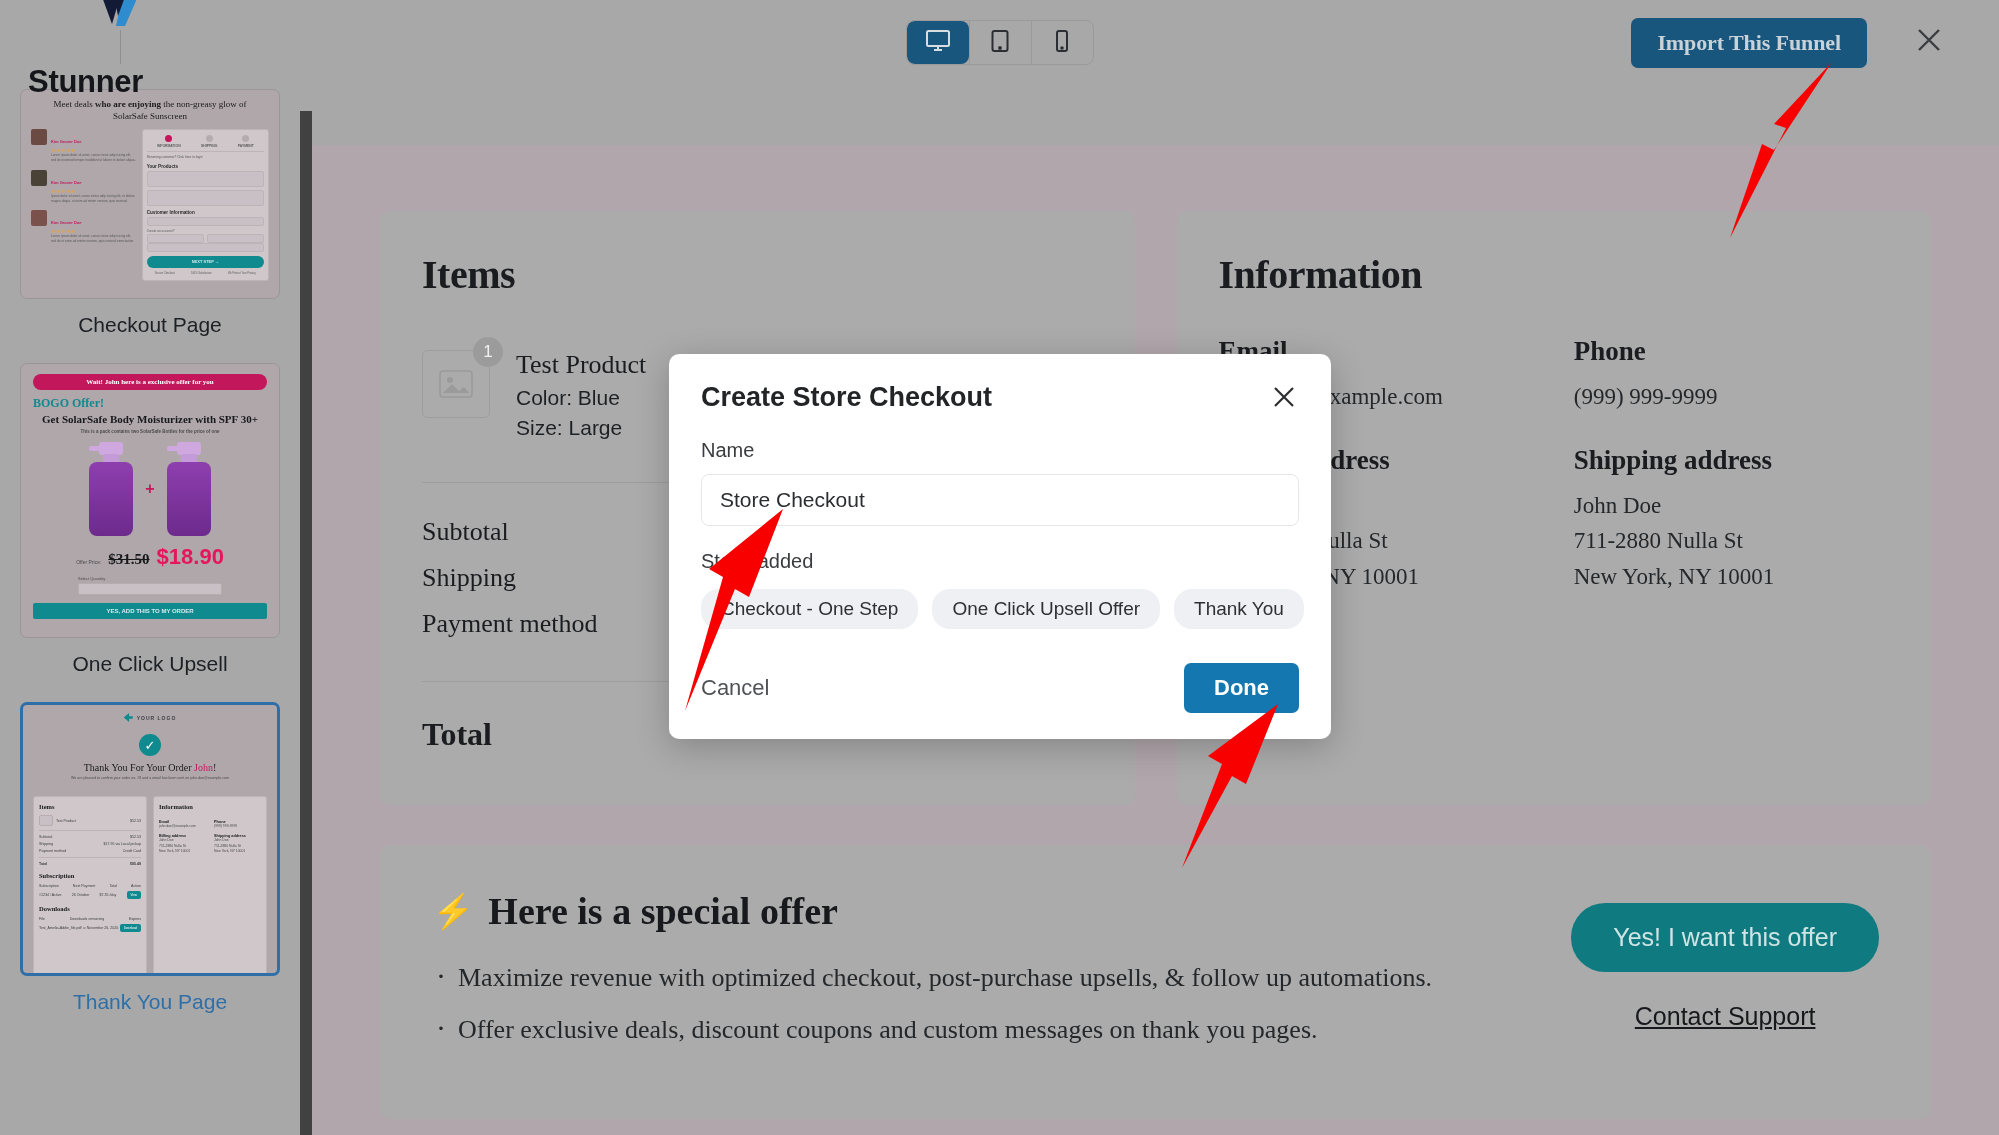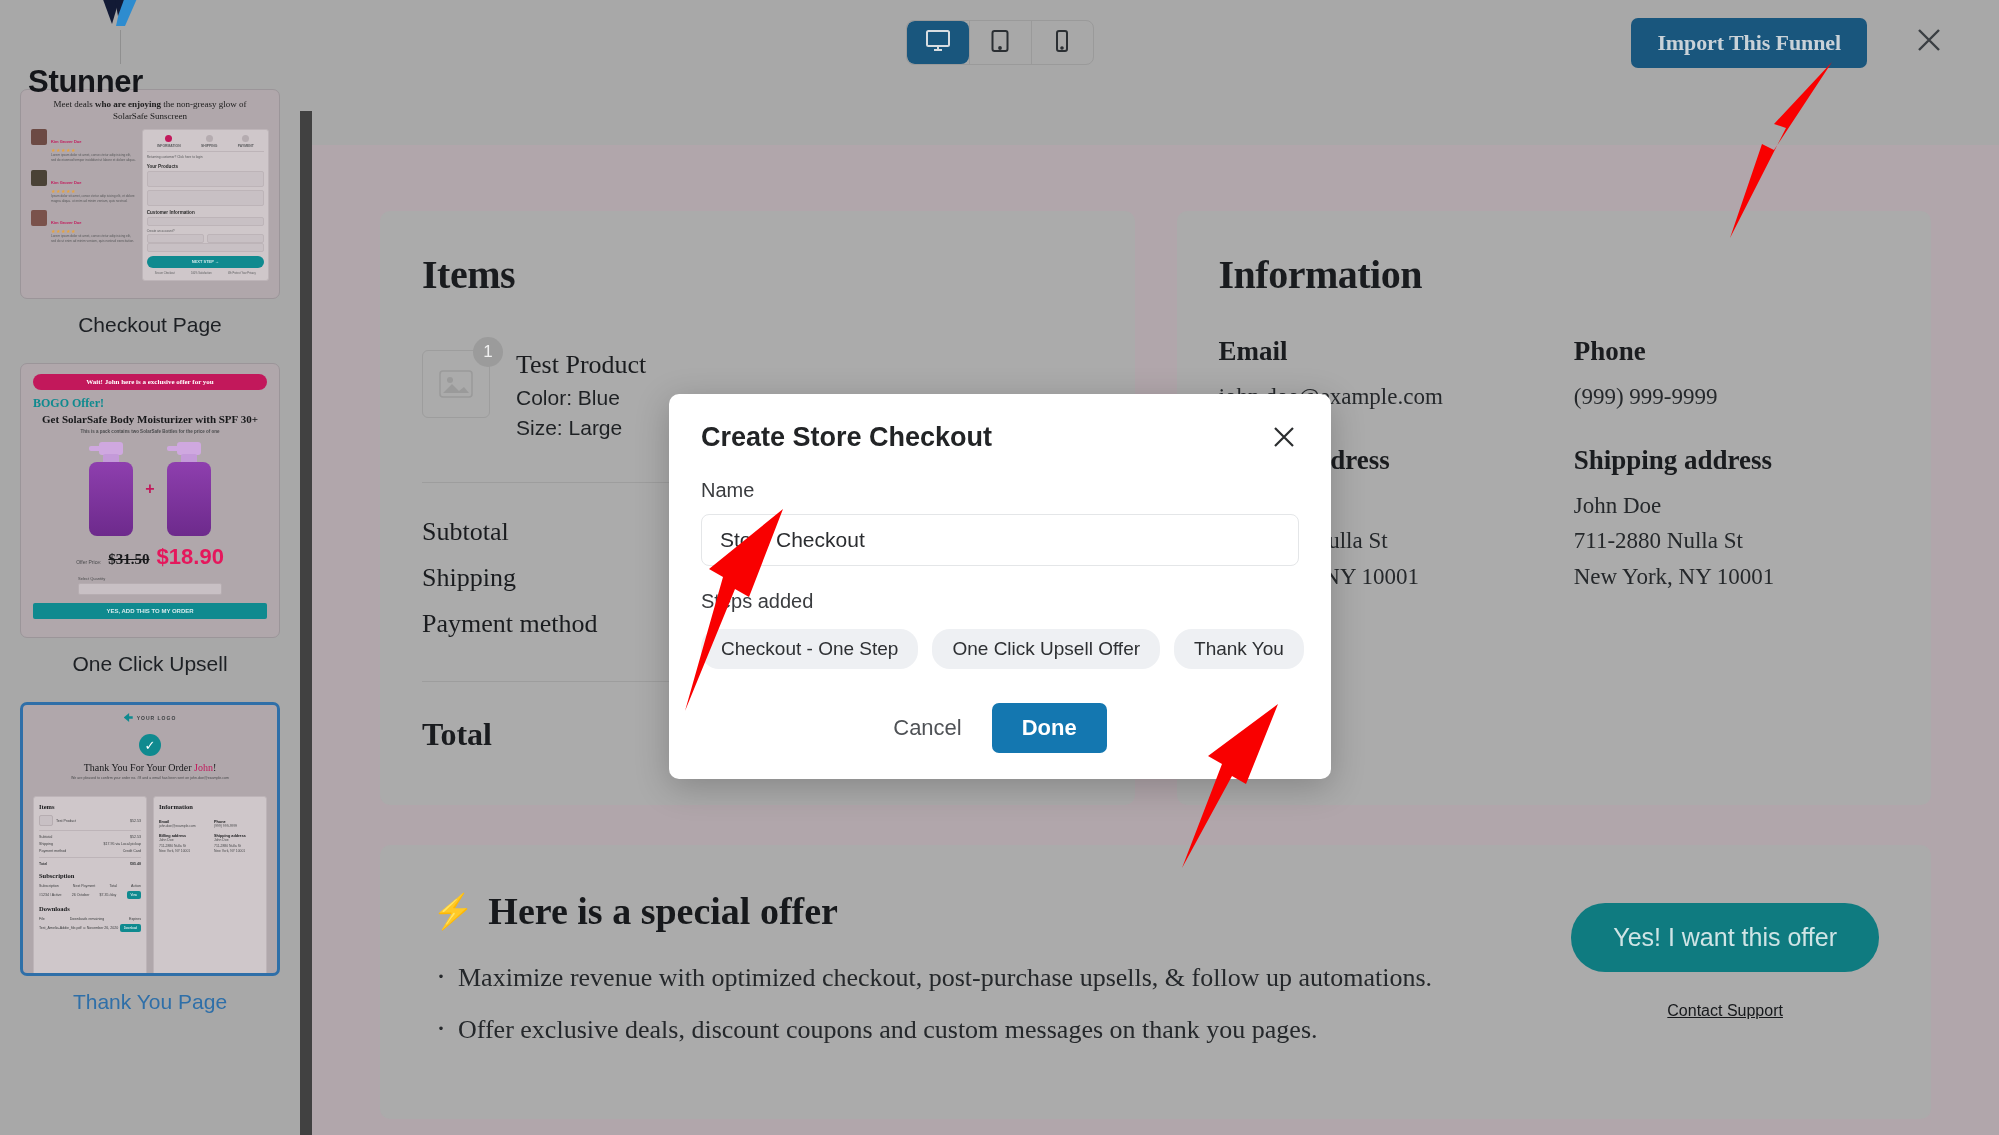--- a/index.html
+++ b/index.html
@@ -235,25 +235,25 @@
     padding-left: 26px; position: relative;
   }
   .offer-list li:before { content:"·"; position:absolute; left:4px; top:-4px; font-size:30px; }
   .offer-right { text-align:center; padding-top: 14px; }
   .offer-btn {
     background:#0f7b80; color:#cfe4e5; border:none; border-radius: 34px;
     padding: 20px 42px; font-size: 25px; cursor:pointer;
     font-family: "Liberation Sans", sans-serif;
   }
   .support-link {
-    display:block; margin-top: 30px; font-size: 16px; color:#16181b;
+    display:block; margin-top: 30px; font-size: 25px; color:#16181b;
     text-decoration: underline; cursor:pointer;
   }
   .modal {
-    position:absolute; left: 669px; top: 394px;
+    position:absolute; left: 669px; top: 354px;
     width: 662px; height: 385px;
     background:#fff; border-radius: 10px;
     box-shadow: 0 8px 34px rgba(0,0,0,0.22);
     padding: 28px 32px 0 32px;
     z-index: 70;
   }
   .modal-head { display:flex; justify-content:space-between; align-items:flex-start; }
   .modal-title { font-size: 27px; font-weight:700; color:#222426; }
   .modal-x { width:30px; height:30px; cursor:pointer; }
   .modal-x svg { stroke:#2b2d2f; stroke-width:2.2; }
@@ -265,21 +265,21 @@
     font-family:"Liberation Sans", sans-serif;
     background:#fff; outline:none;
   }
   .steps-label { font-size: 20px; color:#3a3c3f; margin-top: 24px; }
   .chips { display:flex; gap: 14px; margin-top: 16px; }
   .chip {
     background:#eef0f3; color:#2e3033; border:none;
     border-radius: 18px; padding: 9px 20px; font-size: 19px; cursor:pointer;
     font-family:"Liberation Sans", sans-serif; white-space: nowrap;
   }
-  .modal-actions { display:flex; align-items:center; justify-content:center; gap: 30px; margin-top: 34px; }
+  .modal-actions { display:flex; align-items:center; justify-content:space-between; gap: 30px; margin-top: 34px; }
   .btn-cancel {
     background:none; border:none; font-size: 22px; color:#4f5256; cursor:pointer;
     font-family:"Liberation Sans", sans-serif;
   }
   .btn-done {
     background:#1477b0; color:#fff; border:none; border-radius:7px;
     padding: 12px 30px; font-size: 22px; font-weight:700; cursor:pointer;
     font-family:"Liberation Sans", sans-serif;
   }
 

